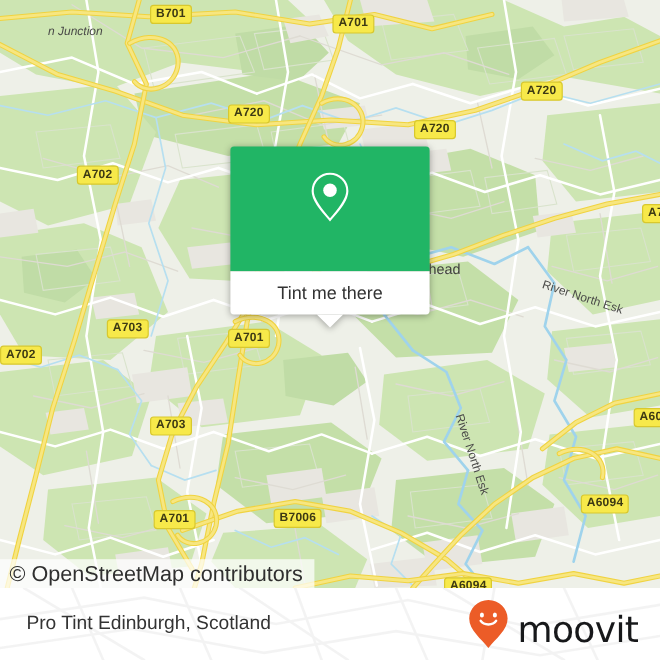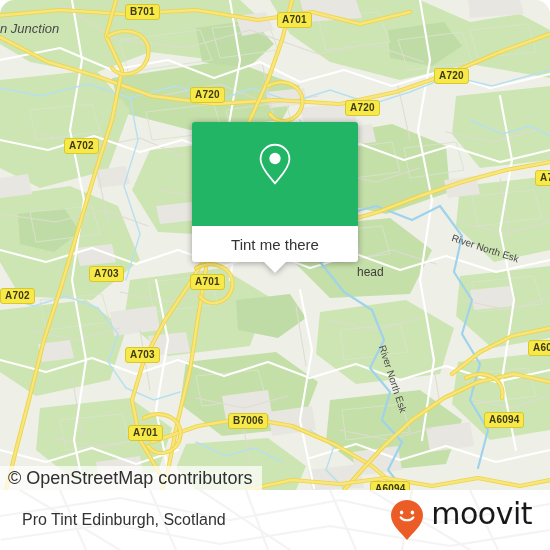--- a/index.html
+++ b/index.html
@@ -3,21 +3,21 @@
 <meta charset="utf-8">
 <style>
   * { box-sizing: border-box; }
   html, body {
     margin: 0; padding: 0;
     width: 550px; height: 550px;
     overflow: hidden;
     font-family: "Liberation Sans", sans-serif;
     background: #ffffff;
   }
-  #app { position: relative; width: 550px; height: 550px; overflow: hidden; border-radius: 15px; }
+  #app { position: relative; width: 550px; height: 550px; overflow: hidden; }
 
   
   #map {
     position: absolute; left: 0; top: 0; width: 550px; height: 490px;
     overflow: hidden;
     background: #eef0e8;
   }
   .mapsvg { position: absolute; left: 0; top: 0; }
 
   
@@ -32,24 +32,25 @@
     letter-spacing: .2px;
     padding: 1px 4px 2px 4px;
     line-height: 11px;
     white-space: nowrap;
     font-family: "Liberation Sans", sans-serif;
   }
   
   .placelbl {
     position: absolute;
     color: #4a4a48;
-    font-size: 13px;
+    font-size: 10px;
     font-style: italic;
     white-space: nowrap;
     font-family: "Liberation Sans", sans-serif;
+    margin-left: 40px;
   }
   .townlbl {
     position: absolute;
     color: #3f3f3d;
     font-size: 12px;
     white-space: nowrap;
     font-family: "Liberation Sans", sans-serif;
   }
   .riverlbl {
     position: absolute;
@@ -117,21 +118,21 @@
     position: absolute; left: 0; top: 0; width: 550px; height: 60px;
     display: flex; align-items: center; justify-content: space-between;
     padding: 0 18px 0 22px;
   }
   #footer-title {
     font-size: 16px;
     color: #333333;
     font-family: "Liberation Sans", sans-serif;
     white-space: nowrap;
   }
-  #brand { display: flex; align-items: flex-start; gap: 6px; }
+  #brand { display: flex; align-items: flex-end; gap: 6px; }
   #brand-name {
     font-size: 30px;
     letter-spacing: -.5px;
     color: #17181a;
     font-family: "DejaVu Sans", sans-serif;
     line-height: 30px;
   }
 </style>
 </head>
 <body>
@@ -352,29 +353,29 @@
         <div class="shield" style="left: 434px; top: 68px;">A720</div>
         <div class="shield" style="left: 190px; top: 87px;">A720</div>
         <div class="shield" style="left: 345px; top: 100px;">A720</div>
         <div class="shield" style="left: 64px; top: 138px;">A702</div>
         <div class="shield" style="left: 497px; top: 170px; margin-left: 38px;">A768</div>
         <div class="shield" style="left: 89px; top: 266px;">A703</div>
         <div class="shield" style="left: 190px; top: 274px;">A701</div>
         <div class="shield" style="left: 0px; top: 288px;">A702</div>
         <div class="shield" style="left: 125px; top: 347px;">A703</div>
         <div class="shield" style="left: 528px; top: 340px;">A60</div>
-        <div class="shield" style="left: 228px; top: 413px;">B7006</div>
+        <div class="shield" style="left: 228px; top: 424px;">B7006</div>
         <div class="shield" style="left: 484px; top: 412px;">A6094</div>
         <div class="shield" style="left: 128px; top: 425px;">A701</div>
         <div class="shield" style="left: 370px; top: 481px;">A6094</div>
       </div>
 
     <div id="places">
         <div class="placelbl" style="left: 0px; top: 21px;">n Junction</div>
-        <div class="townlbl" style="left: 357px; top: 217px; margin-top: 48px;">head</div>
+        <div class="townlbl" style="left: 357px; top: 217px;">head</div>
       </div>
 
     <div id="rivers">
         <div class="riverlbl" style="left: 452px; top: 232px; transform: rotate(18deg); transform-origin: 0px 50%;">River North Esk</div>
         <div class="riverlbl" style="left: 382px; top: 340px; transform: rotate(72deg); transform-origin: 0px 50%;">River North Esk</div>
       </div>
 
     <div id="popup">
       <div id="popup-body" style="background: rgb(33, 181, 101);">
         <svg id="popup-pin" width="52" height="64" viewBox="0 0 52 64">

